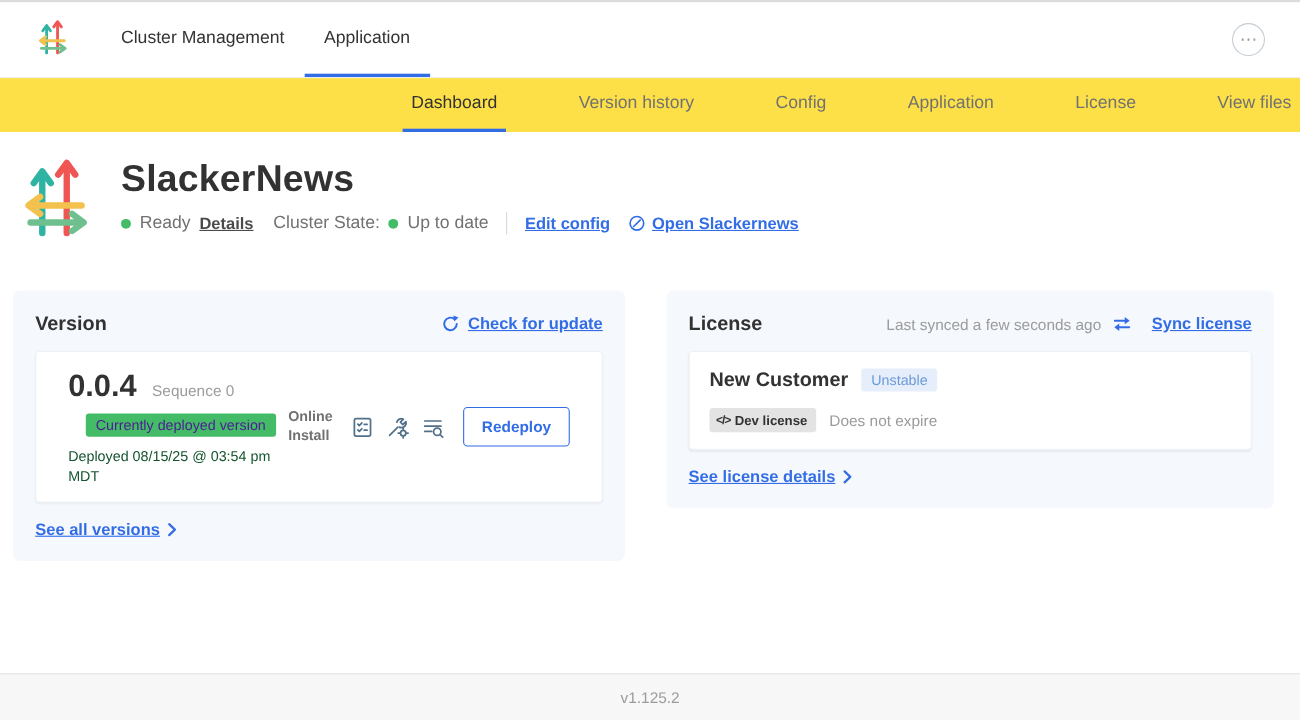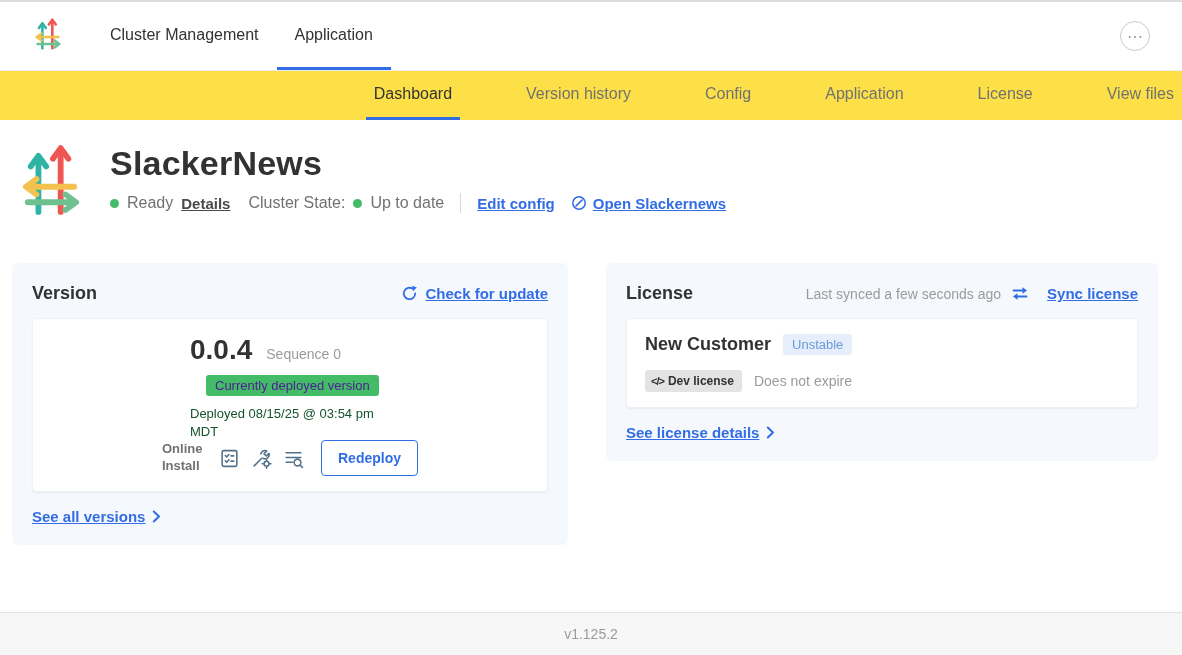--- a/index.html
+++ b/index.html
@@ -49,21 +49,21 @@
   .card { background:#f5f8fc; border-radius:6px; padding:20px; }
   .card-version { width:556px; }
   .card-license { width:552px; }
   .card-head { display:flex; align-items:center; justify-content:space-between; }
   .card-title { font-size:18px; font-weight:bold; }
   .head-link { display:flex; align-items:center; gap:7px; font-size:15px; }
   .inner {
     background:#fff; border-radius:4px; margin-top:14px; padding:15px 18px;
     box-shadow:0 1px 2px rgba(0,0,0,.06); border:1px solid #eef1f5;
   }
-  .version-inner { display:flex; justify-content:center; align-items:center;flex-direction:column; }
+  .version-inner { display:flex; justify-content:center; align-items:center; }
   .ver-row { display:flex; align-items:baseline; gap:14px; }
   .ver-num { font-size:28px; font-weight:bold; }
   .seq { font-size:14px; color:#9b9b9b; }
   .green-badge {
     display:inline-block; margin-top:9px; background:#44bb66; color:#4c1d95;
     font-size:13px; padding:3px 9px; border-radius:3px;margin-left:16px;
   }
   .deployed { margin-top:9px; font-size:13px; color:#14532d; max-width:200px; line-height:1.35; }
   .right-cluster { display:flex; align-items:center; gap:13px; }
   .install-type { font-size:13px; font-weight:bold; color:#717171; width:44px; line-height:1.3; }

